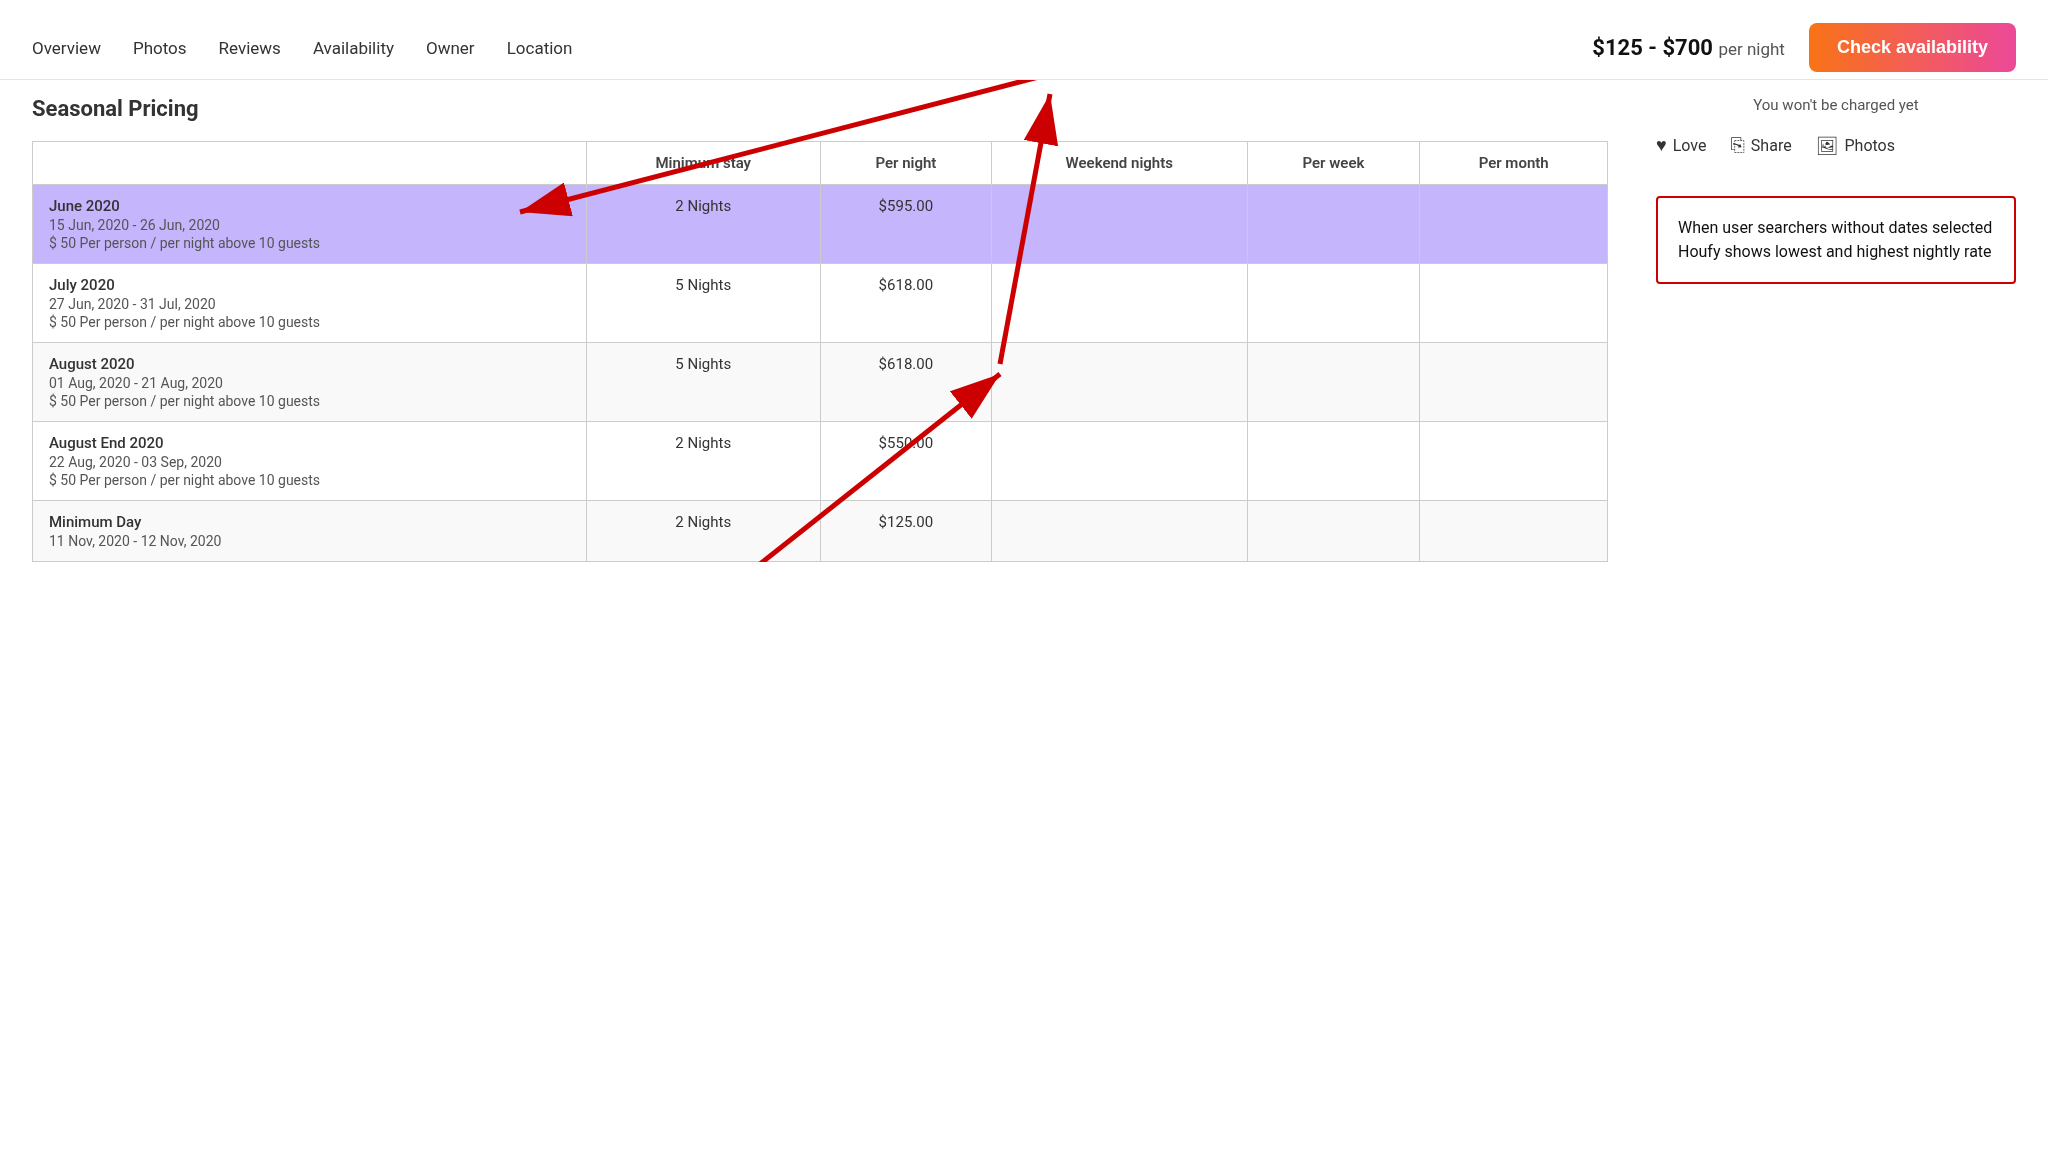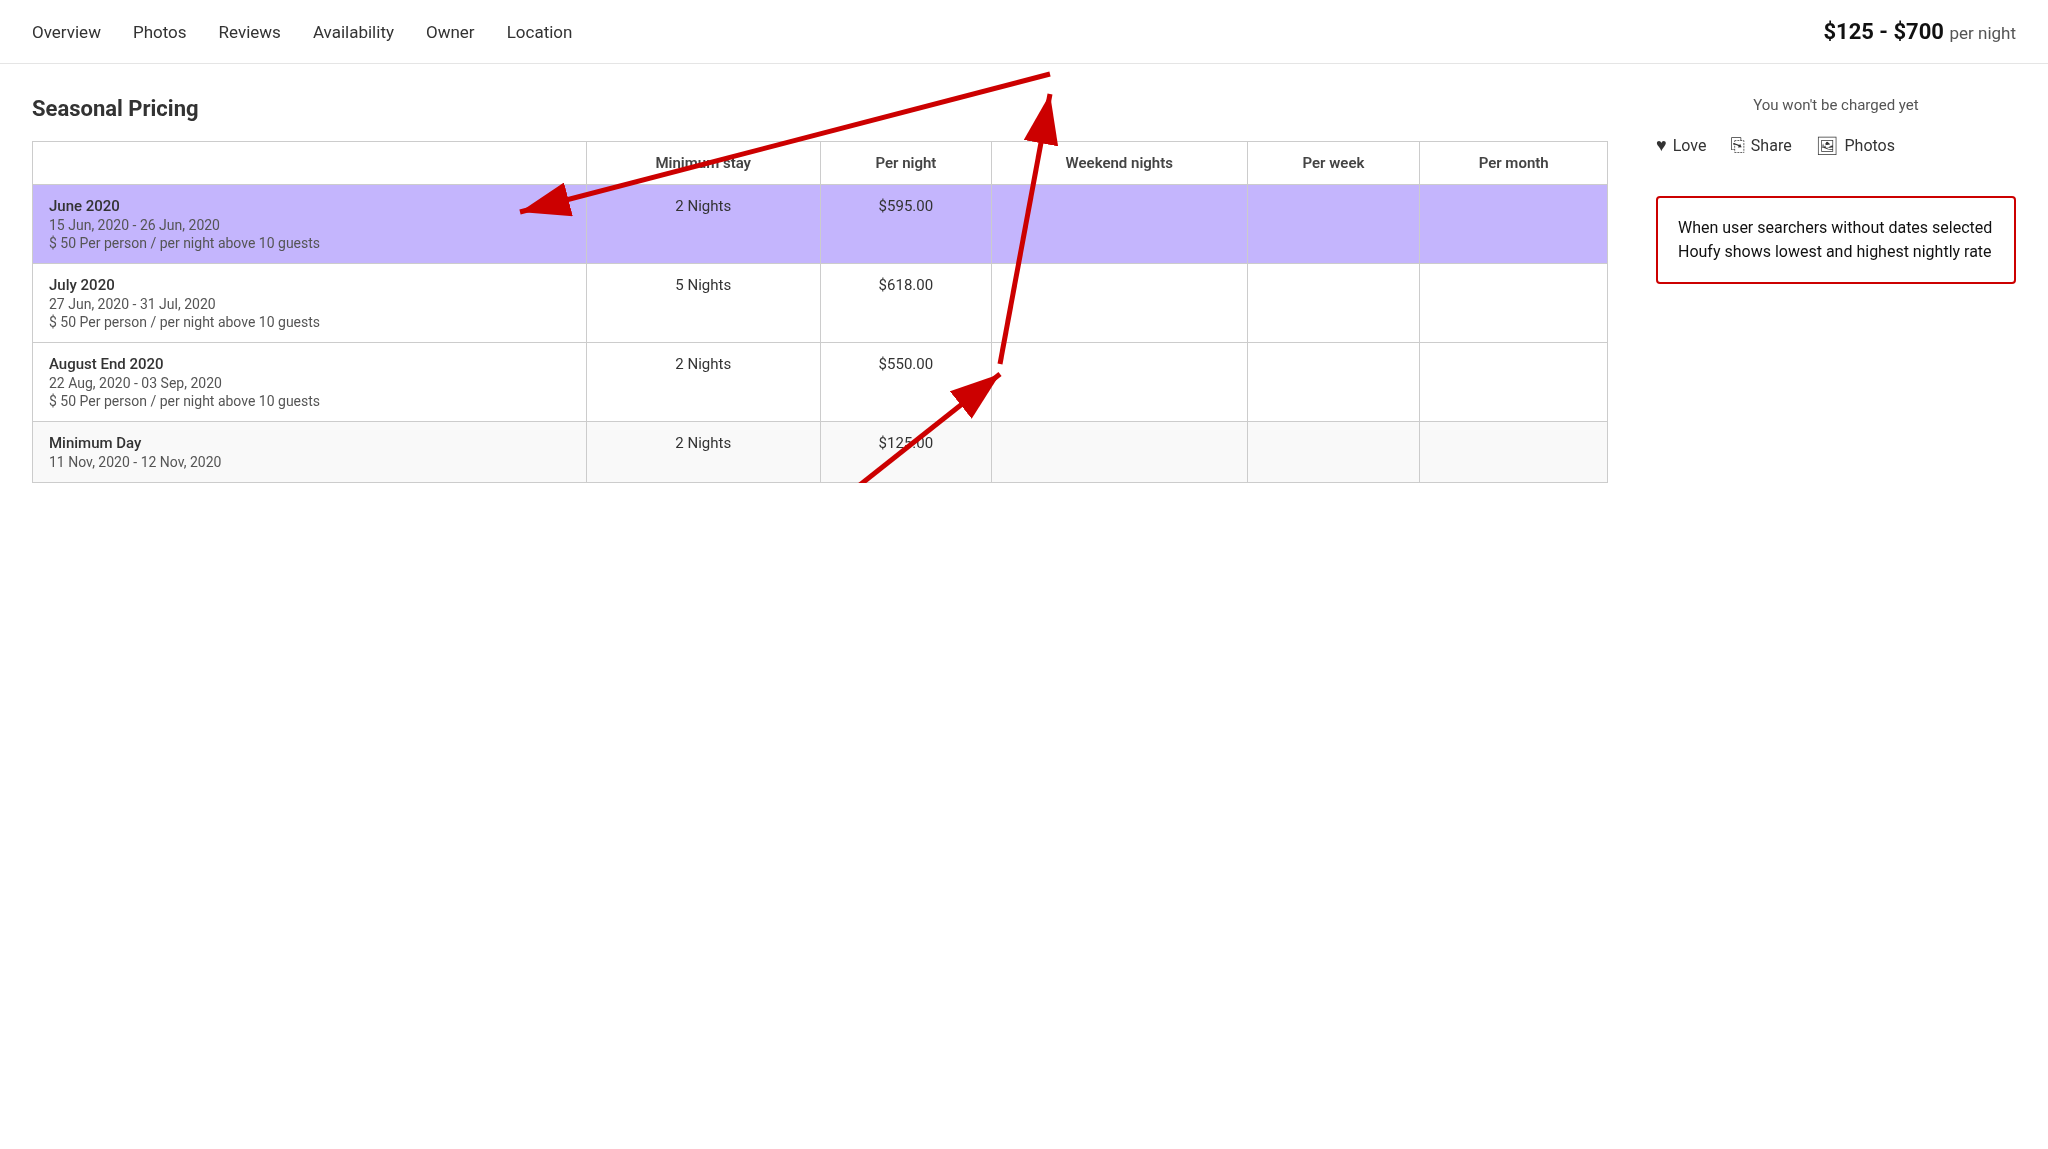--- a/index.html
+++ b/index.html
@@ -7,21 +7,21 @@
 
     
     .top-nav {
       display: flex;
       align-items: center;
       justify-content: space-between;
       padding: 0 32px;
       height: 64px;
       border-bottom: 1px solid #e5e5e5;
       position: sticky;
-      top: 0;
+      top: 16px;
       background: #fff;
       z-index: 100;
     }
     .nav-links {
       display: flex;
       gap: 32px;
     }
     .nav-link {
       font-size: 17px;
       color: #333;
@@ -195,20 +195,21 @@
       <a class="nav-link">Photos</a>
       <a class="nav-link">Reviews</a>
       <a class="nav-link">Availability</a>
       <a class="nav-link">Owner</a>
       <a class="nav-link">Location</a>
     </div>
     <div class="nav-right">
       <div class="price-range">
         <strong>$125 - $700</strong> <span class="per-night">per night</span>
       </div>
+      <button class="check-availability-btn">Check availability</button>
     </div>
   </nav>
 
   <div class="main-content">
 
     <div class="left-section">
       <h2 class="section-title">Seasonal Pricing</h2>
 
       <table class="pricing-table">
         <thead>
@@ -231,20 +232,32 @@
               <td>2 Nights</td>
               <td>$595.00</td>
               <td></td>
               <td></td>
               <td></td>
             </tr>
             <tr class="">
               <td>
                 <div class="season-name">July 2020</div>
                 <div class="season-dates">27 Jun, 2020 - 31 Jul, 2020</div>
+                <div class="season-extra">$ 50 Per person / per night above 10 guests</div>
+              </td>
+              <td>5 Nights</td>
+              <td>$618.00</td>
+              <td></td>
+              <td></td>
+              <td></td>
+            </tr>
+            <tr class="row-alt">
+              <td>
+                <div class="season-name">August 2020</div>
+                <div class="season-dates">01 Aug, 2020 - 21 Aug, 2020</div>
                 <div class="season-extra">$ 50 Per person / per night above 10 guests</div>
               </td>
               <td>5 Nights</td>
               <td>$618.00</td>
               <td></td>
               <td></td>
               <td></td>
             </tr>
             <tr class="">
               <td>

